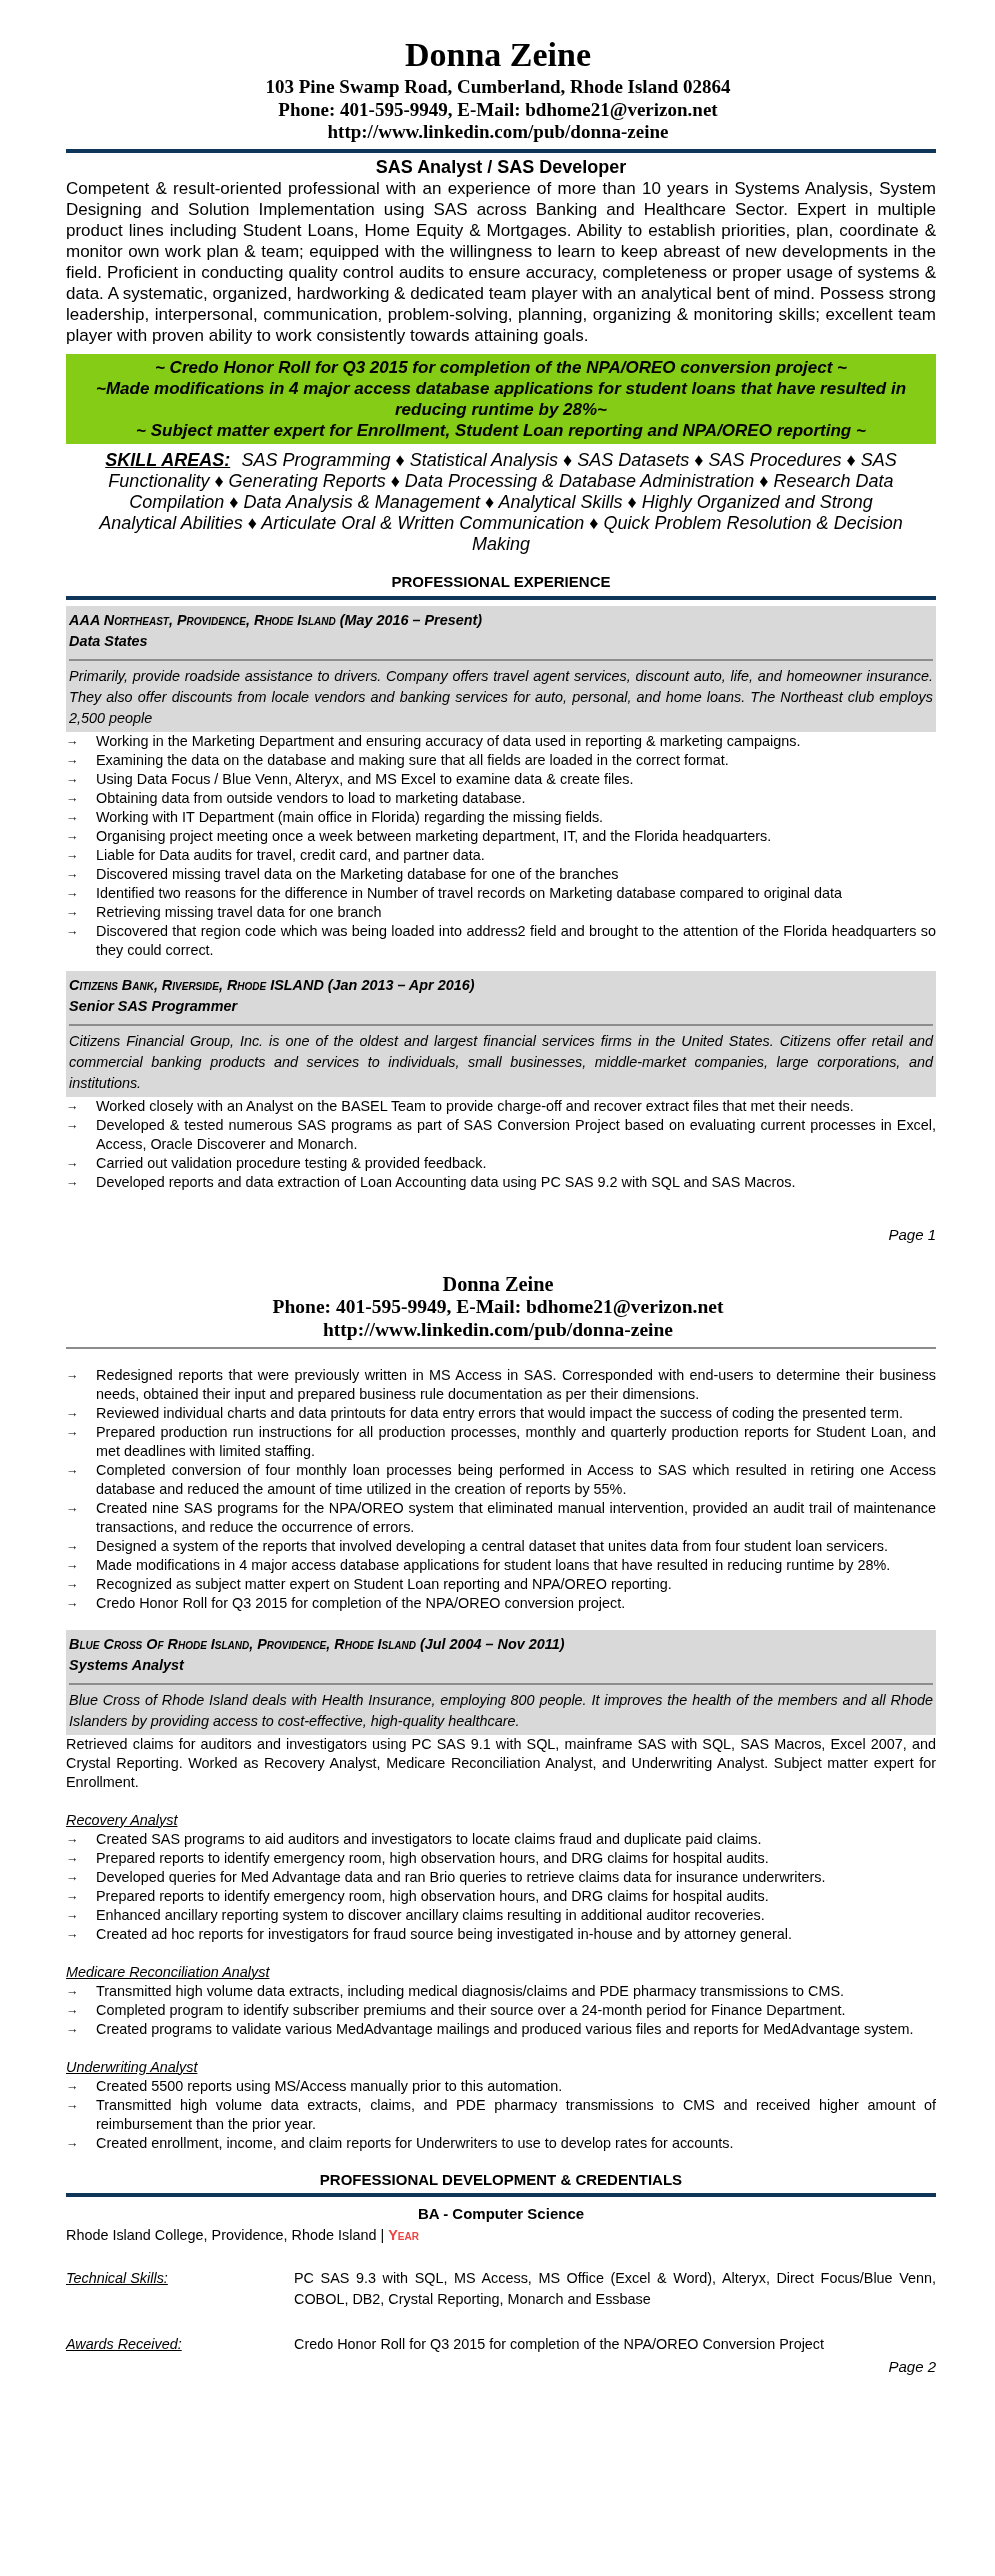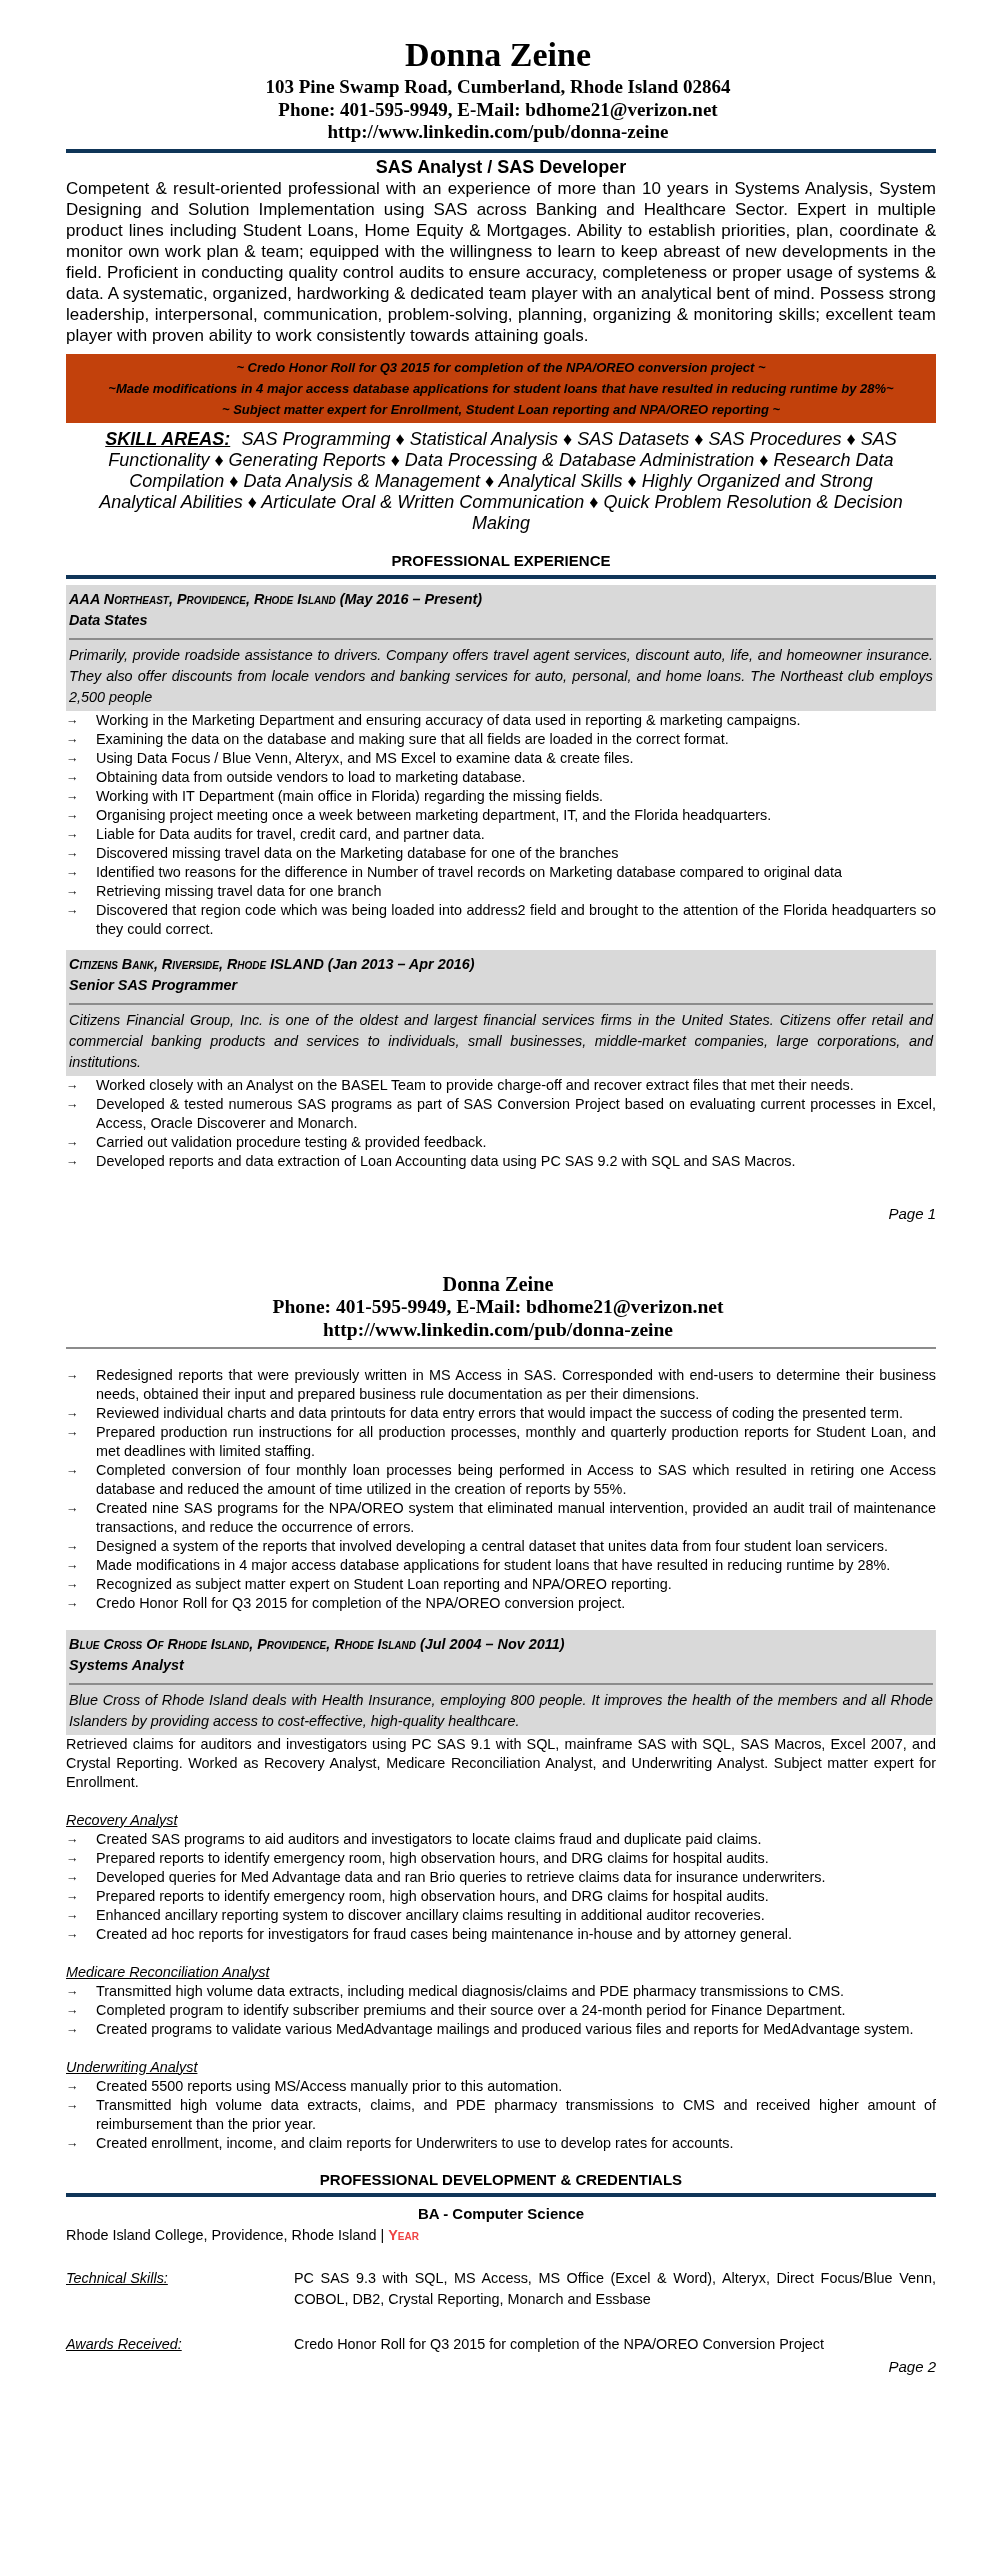--- a/index.html
+++ b/index.html
@@ -6,21 +6,21 @@
   body { width: 996px; min-height: 2576px; position: relative; color: #000; font-family: "Liberation Sans", sans-serif; }
   .page { position: relative; width: 996px; }
   .content { margin-left: 66px; width: 870px; }
   .hdr { text-align: center; font-family: "Liberation Serif", serif; font-weight: bold; color: #000; }
   .hdr .name { font-size: 34px; line-height: 42px; padding-top: 34px; }
   .hdr .line { font-size: 19px; line-height: 22.7px; }
   .rule-navy { height: 3.9px; background: #0f3558; margin: 4.7px 0 3.1px 0; }
   .rule-gray { height: 2.3px; background: #8c8c8c; margin: 4.7px 0 3.1px 0; }
   .title { text-align: center; font-weight: bold; font-size: 18px; line-height: 22px; }
   .summary { font-size: 17px; line-height: 21px; text-align: justify; text-align-last: left; }
-  .highlights { background: #c2410c; text-align: center; font-style: italic; font-weight: bold; font-size: 13px; line-height: 21px; padding: 3.1px 3.1px; margin-top: 7.8px; }
+  .highlights { background: #84cc16; text-align: center; font-style: italic; font-weight: bold; font-size: 17px; line-height: 21px; padding: 3.1px 3.1px; margin-top: 7.8px; }
   .skills { text-align: center; font-style: italic; font-size: 18px; line-height: 21px; margin: 6.2px 23.4px 0 23.4px; }
   .skills .lbl { font-weight: bold; text-decoration: underline; margin-right: 6.2px; }
   .section-title { text-align: center; font-weight: bold; font-size: 15px; line-height: 19px; margin-top: 17px; }
   .job-head { background: #d9d9d9; padding: 4.7px 3.1px 3.1px 3.1px; margin-top: 6.2px; }
   .job-head .company { font-weight: bold; font-style: italic; font-size: 14.4px; line-height: 21px; }
   .job-head .company .sc { font-variant: small-caps; }
   .job-head .role { font-weight: bold; font-style: italic; font-size: 14.4px; line-height: 21px; }
   .job-head .rule-gray { margin: 6.2px 0 4.7px 0; }
   .job-head .desc { font-style: italic; font-size: 14.4px; line-height: 21px; text-align: justify; text-align-last: left; }
   ul.arrows { list-style: none; margin: 0; padding: 0; }
@@ -143,21 +143,21 @@
     </div>
     <div class="plain">Retrieved claims for auditors and investigators using PC SAS 9.1 with SQL, mainframe SAS with SQL, SAS Macros, Excel 2007, and Crystal Reporting. Worked as Recovery Analyst, Medicare Reconciliation Analyst, and Underwriting Analyst. Subject matter expert for Enrollment.</div>
 
     <div class="sub">Recovery Analyst</div>
     <ul class="arrows">
       <li><span class="arr">→</span><span>Created SAS programs to aid auditors and investigators to locate claims fraud and duplicate paid claims.</span></li>
       <li><span class="arr">→</span><span>Prepared reports to identify emergency room, high observation hours, and DRG claims for hospital audits.</span></li>
       <li><span class="arr">→</span><span>Developed queries for Med Advantage data and ran Brio queries to retrieve claims data for insurance underwriters.</span></li>
       <li><span class="arr">→</span><span>Prepared reports to identify emergency room, high observation hours, and DRG claims for hospital audits.</span></li>
       <li><span class="arr">→</span><span>Enhanced ancillary reporting system to discover ancillary claims resulting in additional auditor recoveries.</span></li>
-      <li><span class="arr">→</span><span>Created ad hoc reports for investigators for fraud cases being maintenance in-house and by attorney general.</span></li>
+      <li><span class="arr">→</span><span>Created ad hoc reports for investigators for fraud source being investigated in-house and by attorney general.</span></li>
     </ul>
 
     <div class="sub">Medicare Reconciliation Analyst</div>
     <ul class="arrows">
       <li><span class="arr">→</span><span>Transmitted high volume data extracts, including medical diagnosis/claims and PDE pharmacy transmissions to CMS.</span></li>
       <li><span class="arr">→</span><span>Completed program to identify subscriber premiums and their source over a 24-month period for Finance Department.</span></li>
       <li><span class="arr">→</span><span>Created  programs to validate various MedAdvantage mailings and produced various files and reports for MedAdvantage system.</span></li>
     </ul>
 
     <div class="sub">Underwriting Analyst</div>

